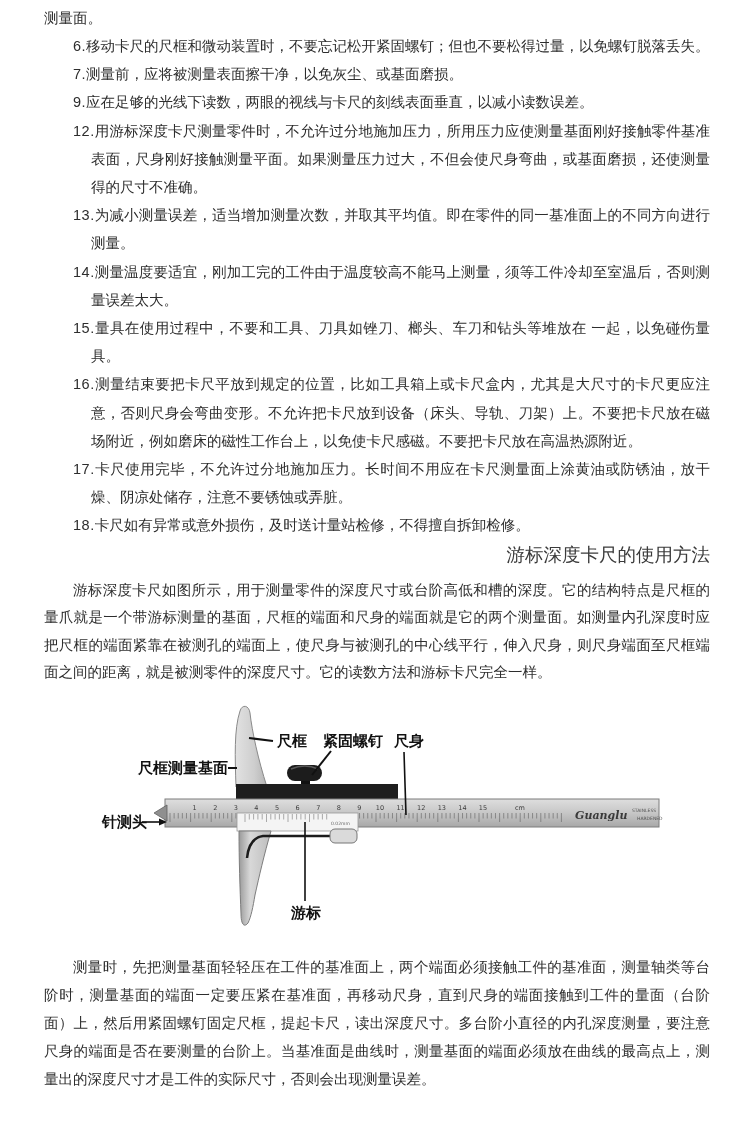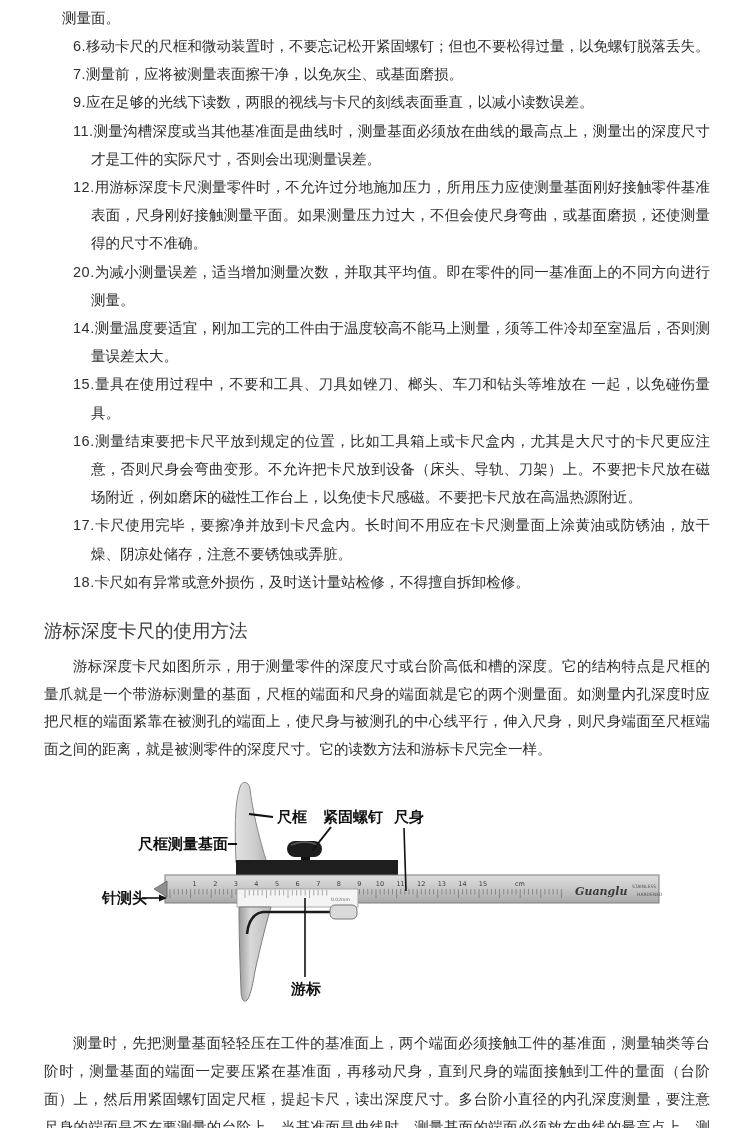--- a/index.html
+++ b/index.html
@@ -7,42 +7,42 @@
   body {
     width: 750px;
     height: 1128px;
     overflow: hidden;
     font-family: "Liberation Sans", "DejaVu Sans", sans-serif;
     color: #2d2d2d;
   }
   .page { padding: 4px 40px 0 44px; }
 
   .cont-line {
-    margin-left: 18px;
     font-size: 14.5px;
     line-height: 28px;
   }
 
   .list { }
   .list-item {
     font-size: 14.5px;
     line-height: 28.2px;
     text-align: justify;
     padding-left: 18px;
     text-indent: -18px;
     margin-left: 29px;
   }
   .list-item .num { letter-spacing: 0.5px; }
 
   .section-heading {
-    margin-top: 22px;
+    margin-top: 2px;
     font-size: 18.5px;
     font-weight: 400;
     color: #3a3a3a;
     line-height: 26px;
+    text-align: right;
   }
 
   .para {
     margin-top: 9px;
     font-size: 14.5px;
     line-height: 27.5px;
     text-align: justify;
     text-indent: 2em;
   }
 
@@ -89,27 +89,26 @@
 <body>
 
 <div class="page">
 
   <div class="cont-line">测量面。</div>
 
   <div class="list">
     <div class="list-item"><span class="num">6.</span><span>移动卡尺的尺框和微动装置时，不要忘记松开紧固螺钉；但也不要松得过量，以免螺钉脱落丢失。</span></div>
     <div class="list-item"><span class="num">7.</span><span>测量前，应将被测量表面擦干净，以免灰尘、或基面磨损。</span></div>
     <div class="list-item"><span class="num">9.</span><span>应在足够的光线下读数，两眼的视线与卡尺的刻线表面垂直，以减小读数误差。</span></div>
-    <div class="list-item"><span class="num">11.</span><span>测量沟槽深度或当其他基准面是曲线时，测量基面必须放在曲线的最高点上，测量出的深度尺寸才是工件的实际尺寸，否则会出现测量误差。</span></div>
     <div class="list-item"><span class="num">12.</span><span>用游标深度卡尺测量零件时，不允许过分地施加压力，所用压力应使测量基面刚好接触零件基准表面，尺身刚好接触测量平面。如果测量压力过大，不但会使尺身弯曲，或基面磨损，还使测量得的尺寸不准确。</span></div>
-    <div class="list-item"><span class="num">20.</span><span>为减小测量误差，适当增加测量次数，并取其平均值。即在零件的同一基准面上的不同方向进行测量。</span></div>
+    <div class="list-item"><span class="num">13.</span><span>为减小测量误差，适当增加测量次数，并取其平均值。即在零件的同一基准面上的不同方向进行测量。</span></div>
     <div class="list-item"><span class="num">14.</span><span>测量温度要适宜，刚加工完的工件由于温度较高不能马上测量，须等工件冷却至室温后，否则测量误差太大。</span></div>
     <div class="list-item"><span class="num">15.</span><span>量具在使用过程中，不要和工具、刀具如锉刀、榔头、车刀和钻头等堆放在 一起，以免碰伤量具。</span></div>
     <div class="list-item"><span class="num">16.</span><span>测量结束要把卡尺平放到规定的位置，比如工具箱上或卡尺盒内，尤其是大尺寸的卡尺更应注意，否则尺身会弯曲变形。不允许把卡尺放到设备（床头、导轨、刀架）上。不要把卡尺放在磁场附近，例如磨床的磁性工作台上，以免使卡尺感磁。不要把卡尺放在高温热源附近。</span></div>
-    <div class="list-item"><span class="num">17.</span><span>卡尺使用完毕，要擦净并放到卡尺盒内。长时间不用应在卡尺测量面上涂黄油或防锈油，放干燥、阴凉处储存，注意不要锈蚀或弄脏。</span></div>
+    <div class="list-item"><span class="num">17.</span><span>卡尺使用完毕，不允许过分地施加压力。长时间不用应在卡尺测量面上涂黄油或防锈油，放干燥、阴凉处储存，注意不要锈蚀或弄脏。</span></div>
     <div class="list-item"><span class="num">18.</span><span>卡尺如有异常或意外损伤，及时送计量站检修，不得擅自拆卸检修。</span></div>
   </div>
 
   <h2 class="section-heading">游标深度卡尺的使用方法</h2>
 
   <p class="para">游标深度卡尺如图所示，用于测量零件的深度尺寸或台阶高低和槽的深度。它的结构特点是尺框的量爪就是一个带游标测量的基面，尺框的端面和尺身的端面就是它的两个测量面。如测量内孔深度时应把尺框的端面紧靠在被测孔的端面上，使尺身与被测孔的中心线平行，伸入尺身，则尺身端面至尺框端面之间的距离，就是被测零件的深度尺寸。它的读数方法和游标卡尺完全一样。</p>
 
   <div class="figure-wrap">
     <svg width="750" height="242" viewBox="0 0 750 242">
       <defs>

